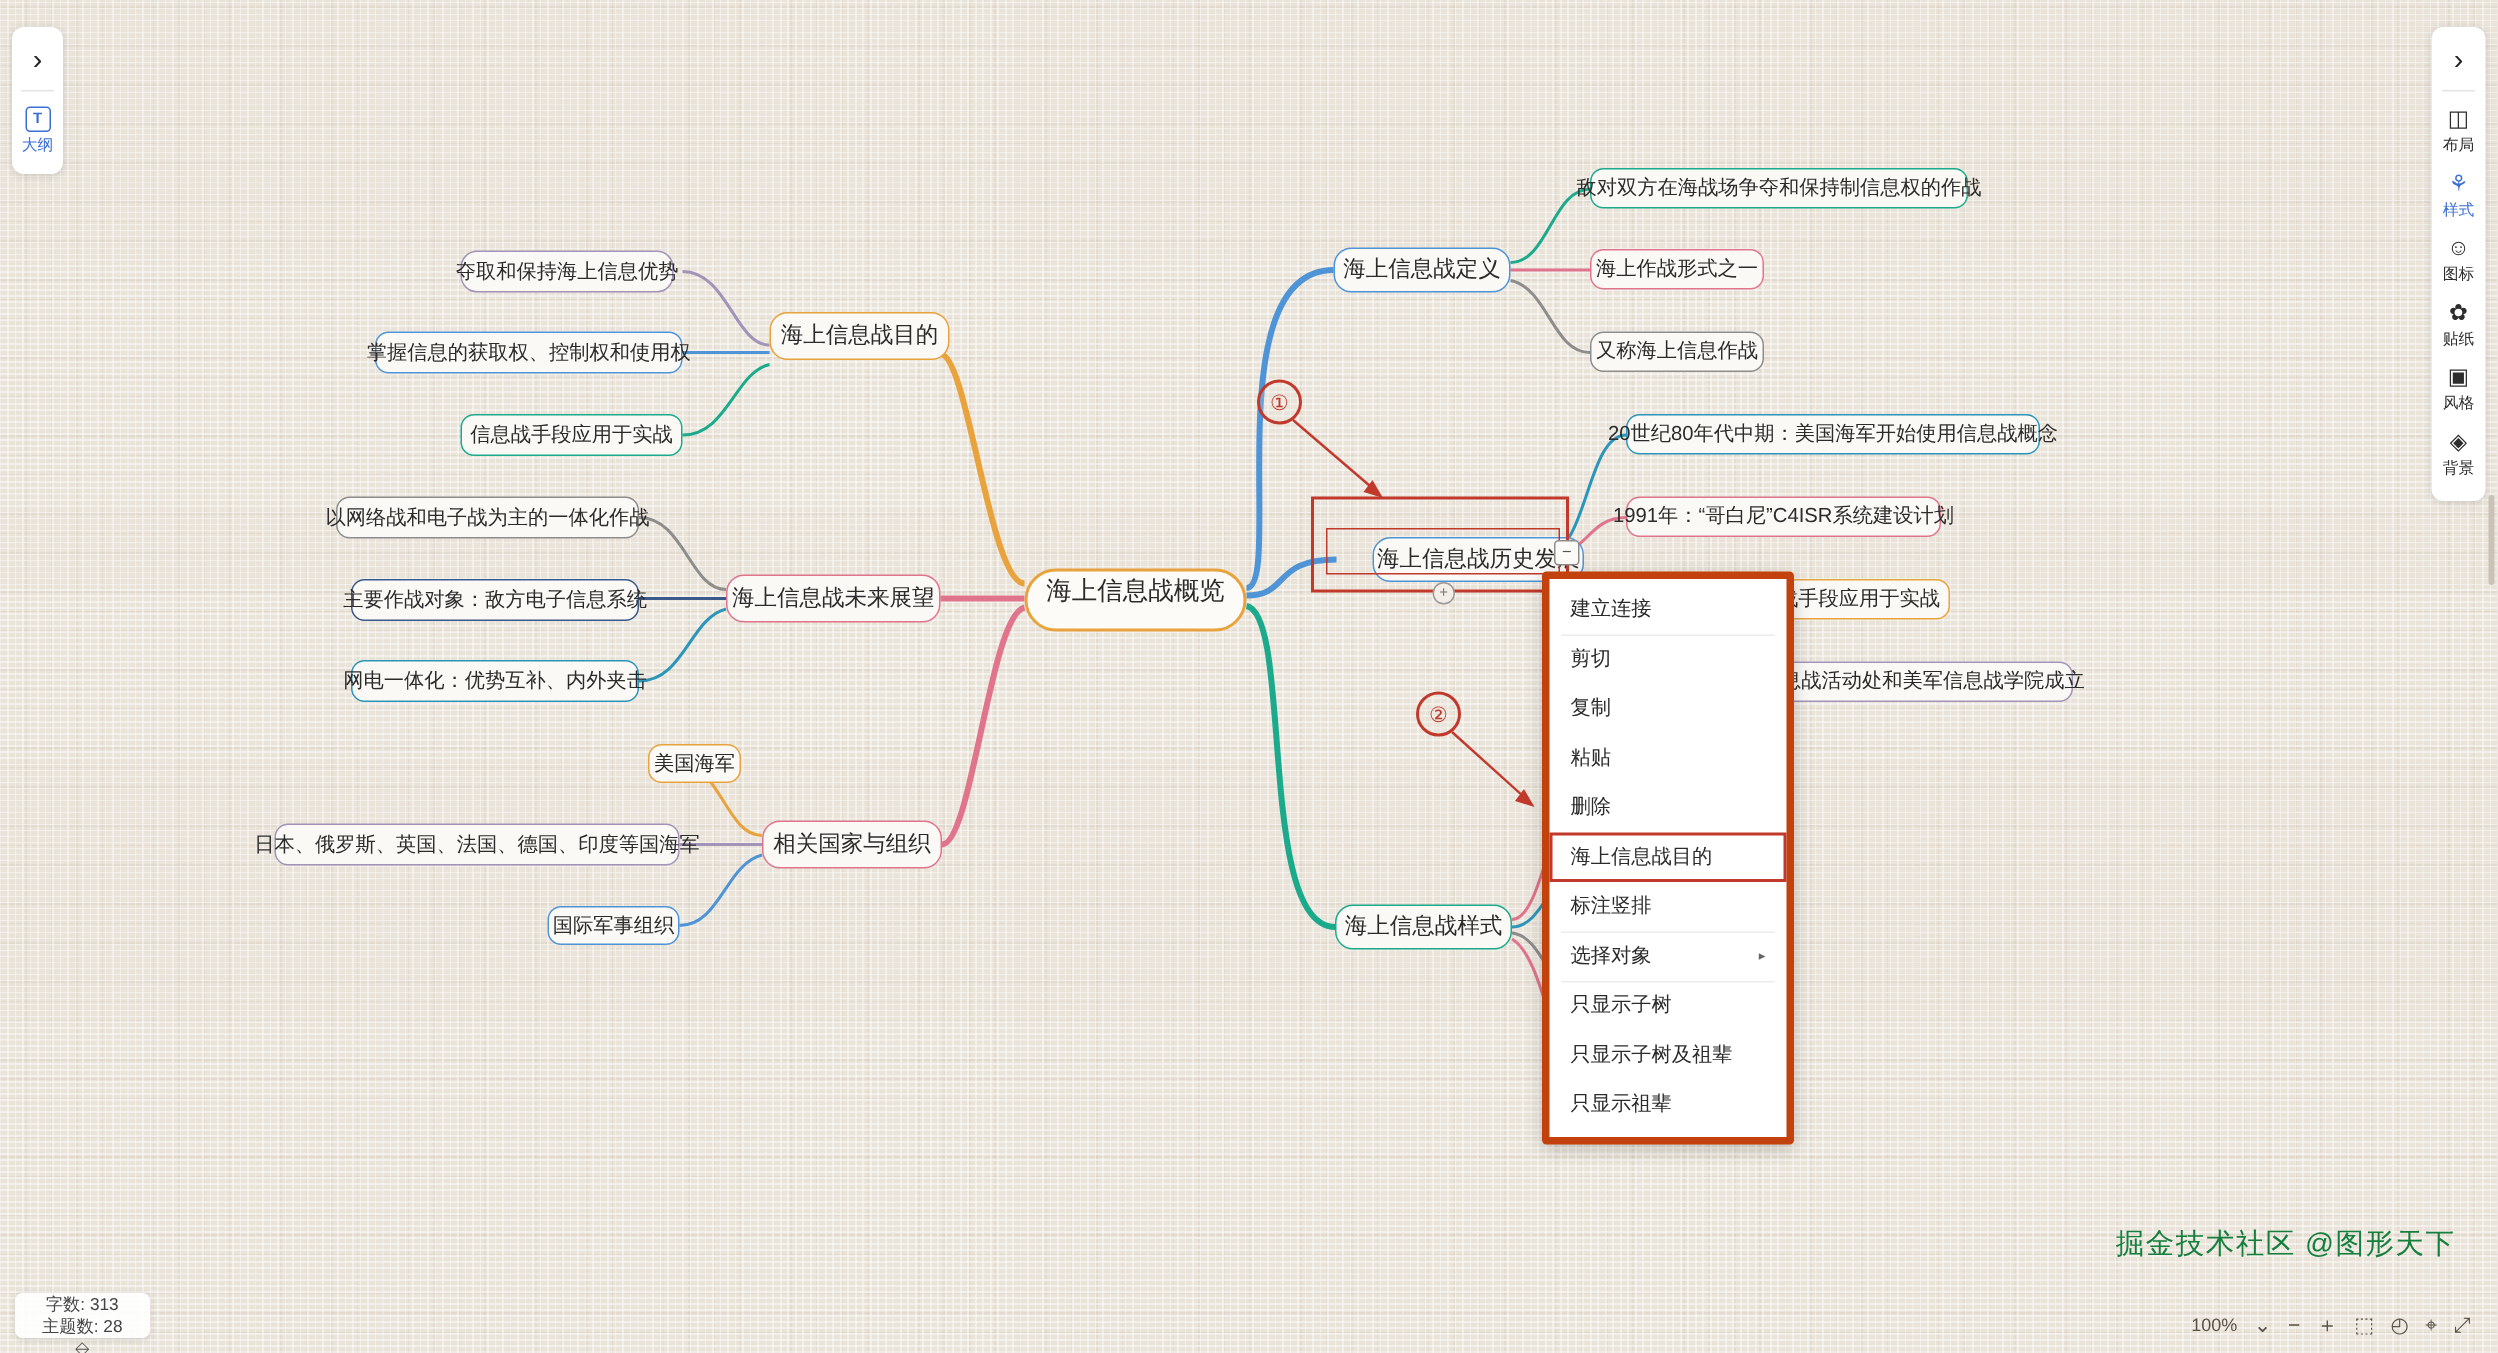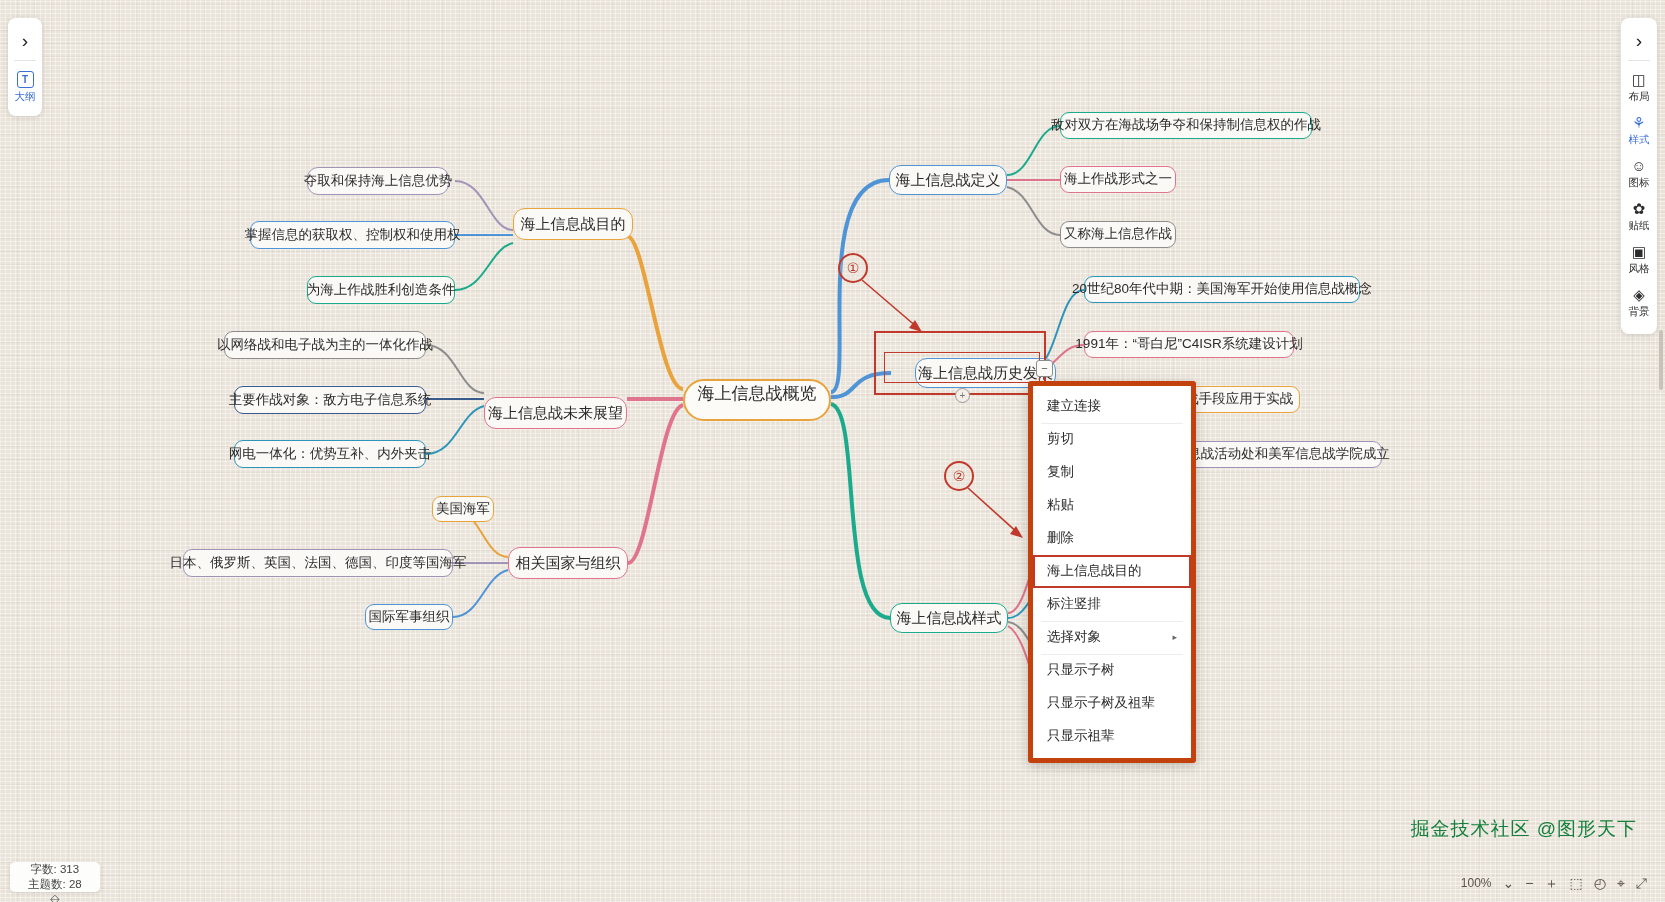--- a/index.html
+++ b/index.html
@@ -171,22 +171,22 @@
     <path d="M968 488 L 1019 534" fill="none" stroke="#c0392b" stroke-width="1.6"></path>
     <polygon points="1023,538 1010,534 1016,526" fill="#c0392b"></polygon>
   </svg>
 </div>
 
 <div id="nodes-layer">
     <div class="node root" style="left: 683px; top: 379px; width: 148px; height: 42px; border-color: rgb(232, 163, 61); display: flex; align-items: center; justify-content: center;">海上信息战概览</div>
     <div class="node  lvl1" style="left: 513px; top: 208px; width: 120px; height: 32px; border-color: rgb(232, 163, 61); display: flex; align-items: center; justify-content: center;">海上信息战目的</div>
     <div class="node " style="left: 307px; top: 167px; width: 142px; height: 28px; border-color: rgb(162, 148, 184); display: flex; align-items: center; justify-content: center; border-radius: 11px;">夺取和保持海上信息优势</div>
     <div class="node " style="left: 250px; top: 221px; width: 205px; height: 28px; border-color: rgb(78, 148, 214); display: flex; align-items: center; justify-content: center;">掌握信息的获取权、控制权和使用权</div>
-    <div class="node " style="left: 307px; top: 276px; width: 148px; height: 28px; border-color: rgb(27, 171, 140); display: flex; align-items: center; justify-content: center;">为海上作战胜利创造条件</div>
-    <div class="node  lvl1" style="left: 484px; top: 383px; width: 143px; height: 32px; border-color: rgb(224, 116, 140); display: flex; align-items: center; justify-content: center; margin-top: 14px;">海上信息战未来展望</div>
+    <div class="node " style="left: 307px; top: 276px; width: 148px; height: 28px; border-color: rgb(27, 171, 140); display: flex; align-items: center; justify-content: center;">信息战手段应用于实战</div>
+    <div class="node  lvl1" style="left: 484px; top: 383px; width: 143px; height: 32px; border-color: rgb(224, 116, 140); display: flex; align-items: center; justify-content: center;">海上信息战未来展望</div>
     <div class="node " style="left: 224px; top: 331px; width: 202px; height: 28px; border-color: rgb(141, 141, 141); display: flex; align-items: center; justify-content: center;">以网络战和电子战为主的一体化作战</div>
     <div class="node " style="left: 234px; top: 386px; width: 192px; height: 28px; border-color: rgb(58, 90, 140); display: flex; align-items: center; justify-content: center;">主要作战对象：敌方电子信息系统</div>
     <div class="node " style="left: 234px; top: 440px; width: 192px; height: 28px; border-color: rgb(44, 150, 186); display: flex; align-items: center; justify-content: center;">网电一体化：优势互补、内外夹击</div>
     <div class="node  lvl1" style="left: 508px; top: 547px; width: 120px; height: 32px; border-color: rgb(224, 116, 140); display: flex; align-items: center; justify-content: center;">相关国家与组织</div>
     <div class="node " style="left: 387px; top: 496px; width: 62px; height: 26px; border-color: rgb(232, 163, 61); display: flex; align-items: center; justify-content: center; margin-left: 45px;">美国海军</div>
     <div class="node " style="left: 183px; top: 549px; width: 270px; height: 28px; border-color: rgb(162, 148, 184); display: flex; align-items: center; justify-content: center;">日本、俄罗斯、英国、法国、德国、印度等国海军</div>
     <div class="node " style="left: 365px; top: 604px; width: 88px; height: 26px; border-color: rgb(78, 148, 214); display: flex; align-items: center; justify-content: center;">国际军事组织</div>
     <div class="node  lvl1" style="left: 889px; top: 165px; width: 118px; height: 30px; border-color: rgb(78, 148, 214); display: flex; align-items: center; justify-content: center;">海上信息战定义</div>
     <div class="node " style="left: 1060px; top: 112px; width: 252px; height: 27px; border-color: rgb(27, 171, 140); display: flex; align-items: center; justify-content: center;">敌对双方在海战场争夺和保持制信息权的作战</div>
     <div class="node " style="left: 1060px; top: 166px; width: 116px; height: 27px; border-color: rgb(224, 116, 140); display: flex; align-items: center; justify-content: center;">海上作战形式之一</div>

